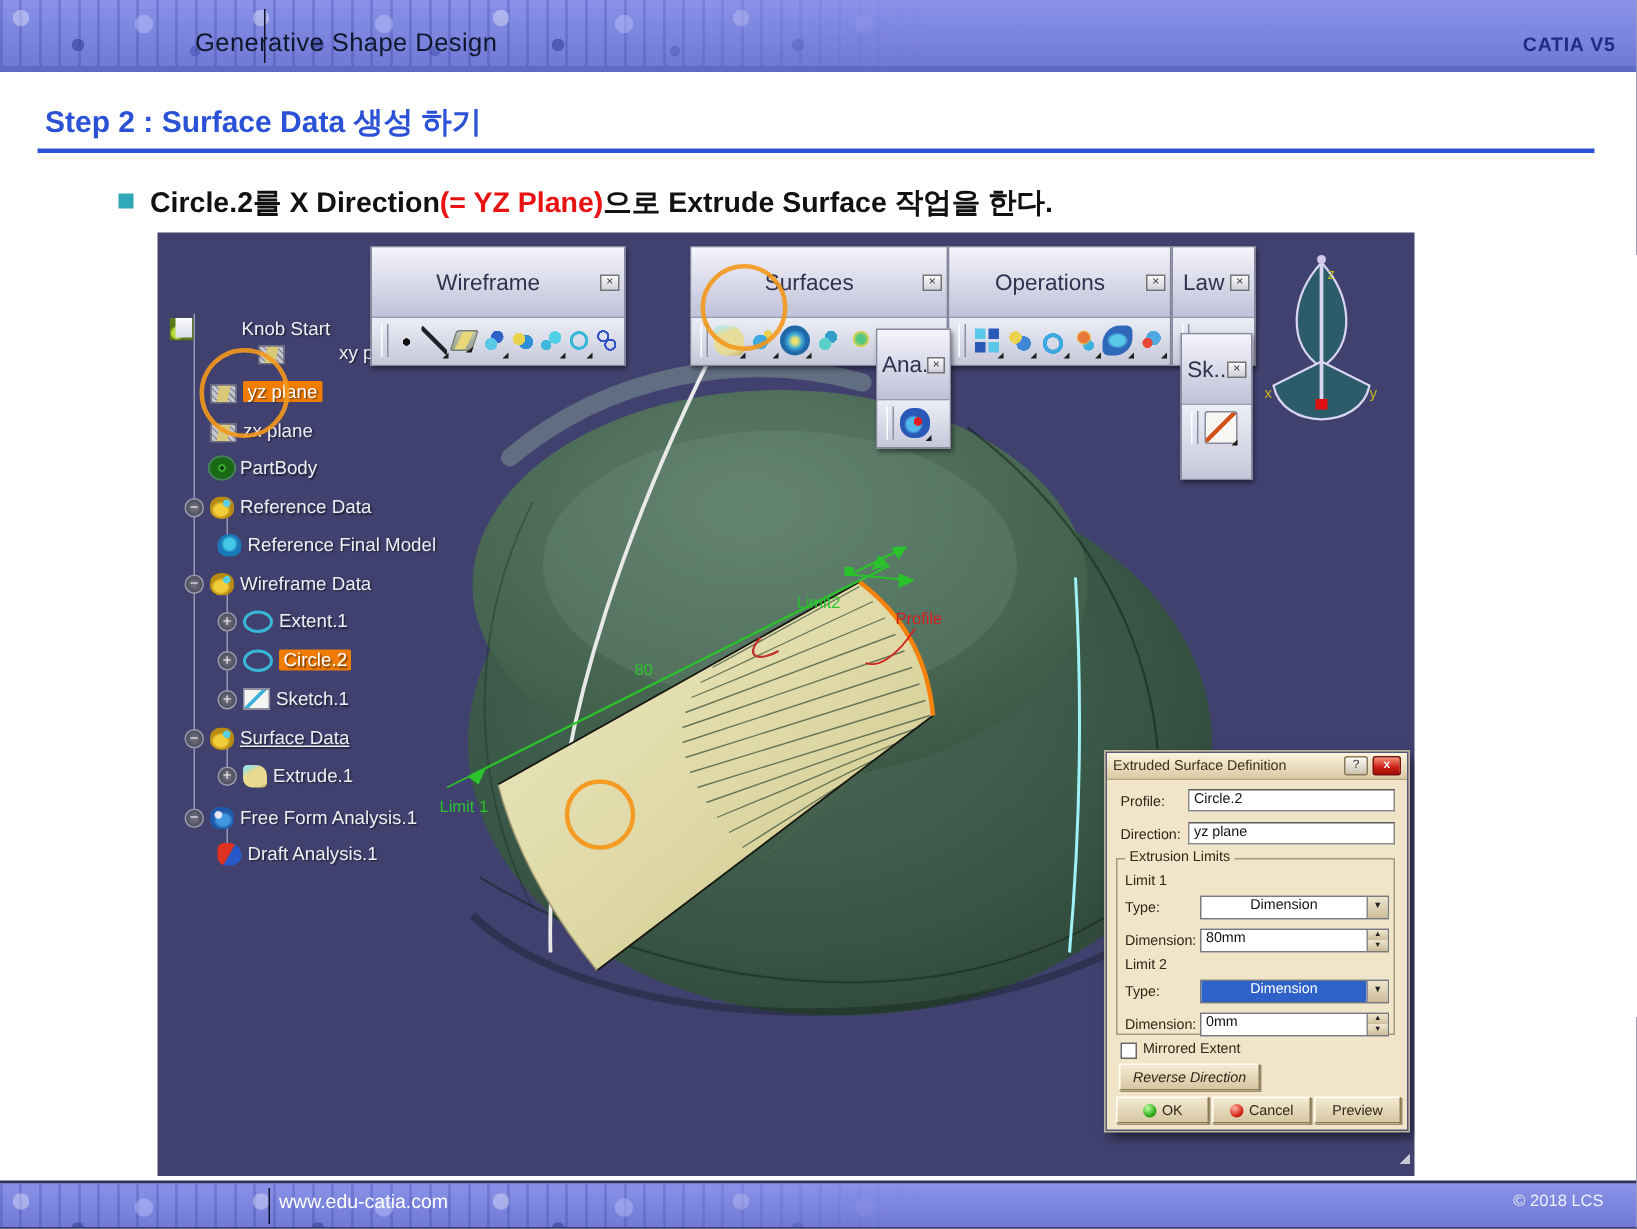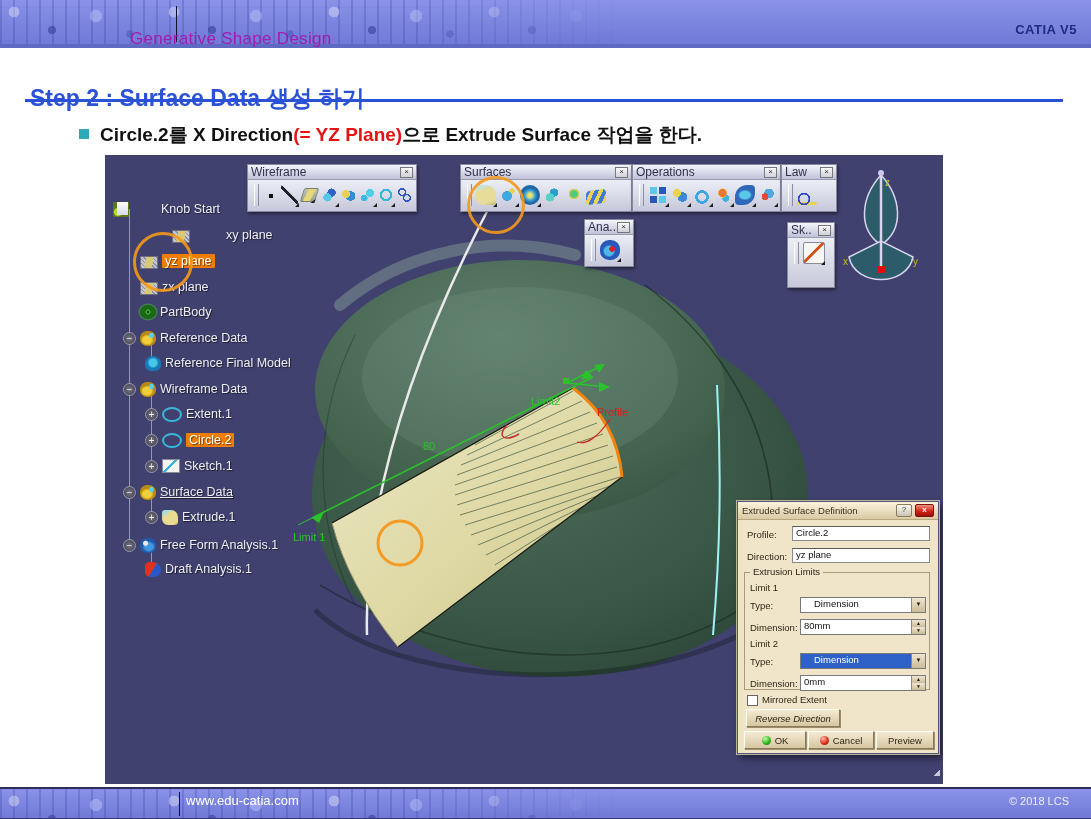--- a/index.html
+++ b/index.html
@@ -15,41 +15,41 @@
       radial-gradient(circle 9px at 14px 12px, rgba(255,255,255,.38) 60%, transparent 62%),
       radial-gradient(circle 7px at 52px 30px, rgba(38,52,140,.55) 60%, transparent 62%),
       radial-gradient(circle 10px at 96px 16px, rgba(190,200,250,.5) 60%, transparent 62%),
       radial-gradient(circle 6px at 130px 34px, rgba(60,75,170,.5) 60%, transparent 62%),
       repeating-linear-gradient(90deg, rgba(55,65,160,.30) 0 2px, transparent 2px 13px),
       repeating-linear-gradient(0deg, rgba(120,130,220,.25) 0 2px, transparent 2px 9px);
     background-size:160px 44px,160px 44px,160px 44px,160px 44px,auto,auto;
     -webkit-mask-image:linear-gradient(to right,#000 62%,transparent 98%);
     mask-image:linear-gradient(to right,#000 62%,transparent 98%);}
   .vline{position:absolute;width:1px;background:#12122e;}
-  .hdr-title{position:absolute;left:130px;top:29px;color:#a21caf;font-size:17px;letter-spacing:.3px;}
+  .hdr-title{position:absolute;left:130px;top:19px;color:#0f172a;font-size:17px;letter-spacing:.3px;}
   .hdr-brand{position:absolute;right:14px;top:22px;color:#1c2c80;font-size:13px;font-weight:bold;letter-spacing:.5px;}
   .ftr-site{position:absolute;left:186px;top:793px;color:#ffffff;font-size:13px;z-index:5;}
   .ftr-copy{position:absolute;right:22px;top:795px;color:#eef0ff;font-size:11px;z-index:5;}
 
   
-  .step-title{position:absolute;left:30px;top:83px;font-size:23px;font-weight:bold;color:#2b52d6;}
+  .step-title{position:absolute;left:30px;top:68px;font-size:20px;font-weight:bold;color:#2b52d6;}
   .step-rule{position:absolute;left:25px;top:99px;width:1038px;height:3px;background:#2b52d6;}
   .bullet-sq{position:absolute;left:79px;top:129px;width:10px;height:10px;background:#2fa8b8;}
   .bullet-text{position:absolute;left:100px;top:122px;font-size:19px;font-weight:bold;color:#111;}
   .bullet-text .red{color:#e81212;}
 
   
   .cad{position:absolute;left:105px;top:155px;width:838px;height:629px;background:#41416f;overflow:hidden;}
   .scene{position:absolute;left:0;top:0;z-index:1;}
 
   
   .tb{position:absolute;z-index:4;background:#d5d4e0;border:1px solid #88889e;
       box-shadow:1px 2px 3px rgba(0,0,0,.45);}
-  .tb-title{height:14px;display:flex;align-items:center;padding:0 3px;font-size:12px;color:#31314e;
-      background:linear-gradient(#f4f4fb,#bfc2d8);border-bottom:1px solid #9a9ab0;}
+  .tb-title{height:14px;display:flex;align-items:center;padding:16px 3px;font-size:15px;color:#31314e;
+      background:linear-gradient(#f4f4fb,#bfc2d8);border-bottom:1px solid #9a9ab0;text-align:center;}
   .tb-title span{flex:1 1 auto;overflow:hidden;white-space:nowrap;}
   .tb-x{width:11px;height:9px;border:1px solid #777;background:linear-gradient(#fafafa,#cfcfda);
       font-size:8px;line-height:7px;text-align:center;color:#333;}
   .tb-x::before{content:"×";}
   .tb-icons{display:flex;align-items:center;gap:2px;padding:4px 3px 5px 6px;
       background:linear-gradient(#eceef6,#c6c8da);}
   .tb-grip{width:3px;height:22px;margin-right:2px;border-left:1px solid #fff;border-right:1px solid #8d8da4;}
   .tbi{position:relative;width:20px;height:20px;border-radius:2px;}
   .dd::after{content:"";position:absolute;right:-1px;bottom:-2px;
       border-left:4px solid transparent;border-top:4px solid transparent;border-bottom:4px solid #1c1c1c;}
@@ -137,21 +137,21 @@
        background:linear-gradient(#fbfbf6,#c9c2ae);text-align:center;font-size:8px;line-height:10px;color:#333;}
   .dlg-close{width:17px;height:11px;border:1px solid #7a1010;border-radius:2px;
        background:linear-gradient(#f59078,#cc1f14 60%,#a01008);color:#fff;text-align:center;
        font-size:8px;line-height:10px;font-weight:bold;}
   .dl{position:absolute;white-space:nowrap;}
   .din{position:absolute;background:#fff;border:1px solid #8a8a8a;border-top-color:#5a5a5a;
        font-size:9.5px;line-height:12px;padding:0 3px;color:#111;overflow:hidden;}
   .fieldset{position:absolute;left:6px;top:70px;width:184px;height:116px;border:1px solid #a79a78;}
   .legend{position:absolute;left:12px;top:64px;background:#f0e5c8;padding:0 3px;}
   .combo{position:absolute;height:14px;display:flex;border:1px solid #7a7a7a;background:#fff;}
-  .combo .cv{flex:1;padding:0 13px;font-size:9.5px;line-height:12px;color:#111;}
+  .combo .cv{flex:1;padding:0 0;font-size:9.5px;line-height:12px;color:#111;text-align:center;}
   .combo .cv.sel{background:#2e62c8;color:#fff;}
   .combo .ca{width:13px;background:linear-gradient(#efe6cf,#cbbc98);border-left:1px solid #8a8a8a;
        font-size:6px;line-height:12px;text-align:center;color:#222;}
   .spin{position:absolute;height:14px;display:flex;border:1px solid #7a7a7a;background:#fff;}
   .spin .sv{flex:1;padding:0 3px;font-size:9.5px;line-height:12px;color:#111;}
   .spin .sb{width:13px;display:flex;flex-direction:column;border-left:1px solid #8a8a8a;}
   .spin .sb div{flex:1;background:linear-gradient(#efe6cf,#cbbc98);font-size:5px;line-height:6px;text-align:center;color:#222;}
   .chk{position:absolute;width:9px;height:9px;background:#fff;border:1px solid #666;}
   .dbtn{position:absolute;height:16px;background:linear-gradient(#f4ead2,#d6c7a2);
        border:1px solid #8a7a56;border-top-color:#fffdf4;border-left-color:#fffdf4;
@@ -353,21 +353,21 @@
       <span class="tbi i-sketch dd"></span>
     </div>
   </div>
 
   <div class="tree-line" style="left:24px;top:54px;width:1px;height:334px;"></div>
   <div class="tree-line" style="left:46px;top:183px;width:1px;height:25px;"></div>
   <div class="tree-line" style="left:46px;top:234px;width:1px;height:77px;"></div>
   <div class="tree-line" style="left:46px;top:337px;width:1px;height:25px;"></div>
   <div class="tree-line" style="left:46px;top:388px;width:1px;height:26px;"></div>
 
-  <div class="trow" style="left:8px;top:45px;gap:32px;">
+  <div class="trow" style="left:8px;top:55px;gap:32px;">
     <span class="ti ti-part"></span>
     <span class="tlabel">Knob Start</span>
     </div>
 
   <div class="trow" style="left:18px;top:71px;gap:36px;">
     <span class="spacer"></span>
     <span class="ti ti-plane"></span>
     <span class="tlabel">xy plane</span>
     </div>
 

